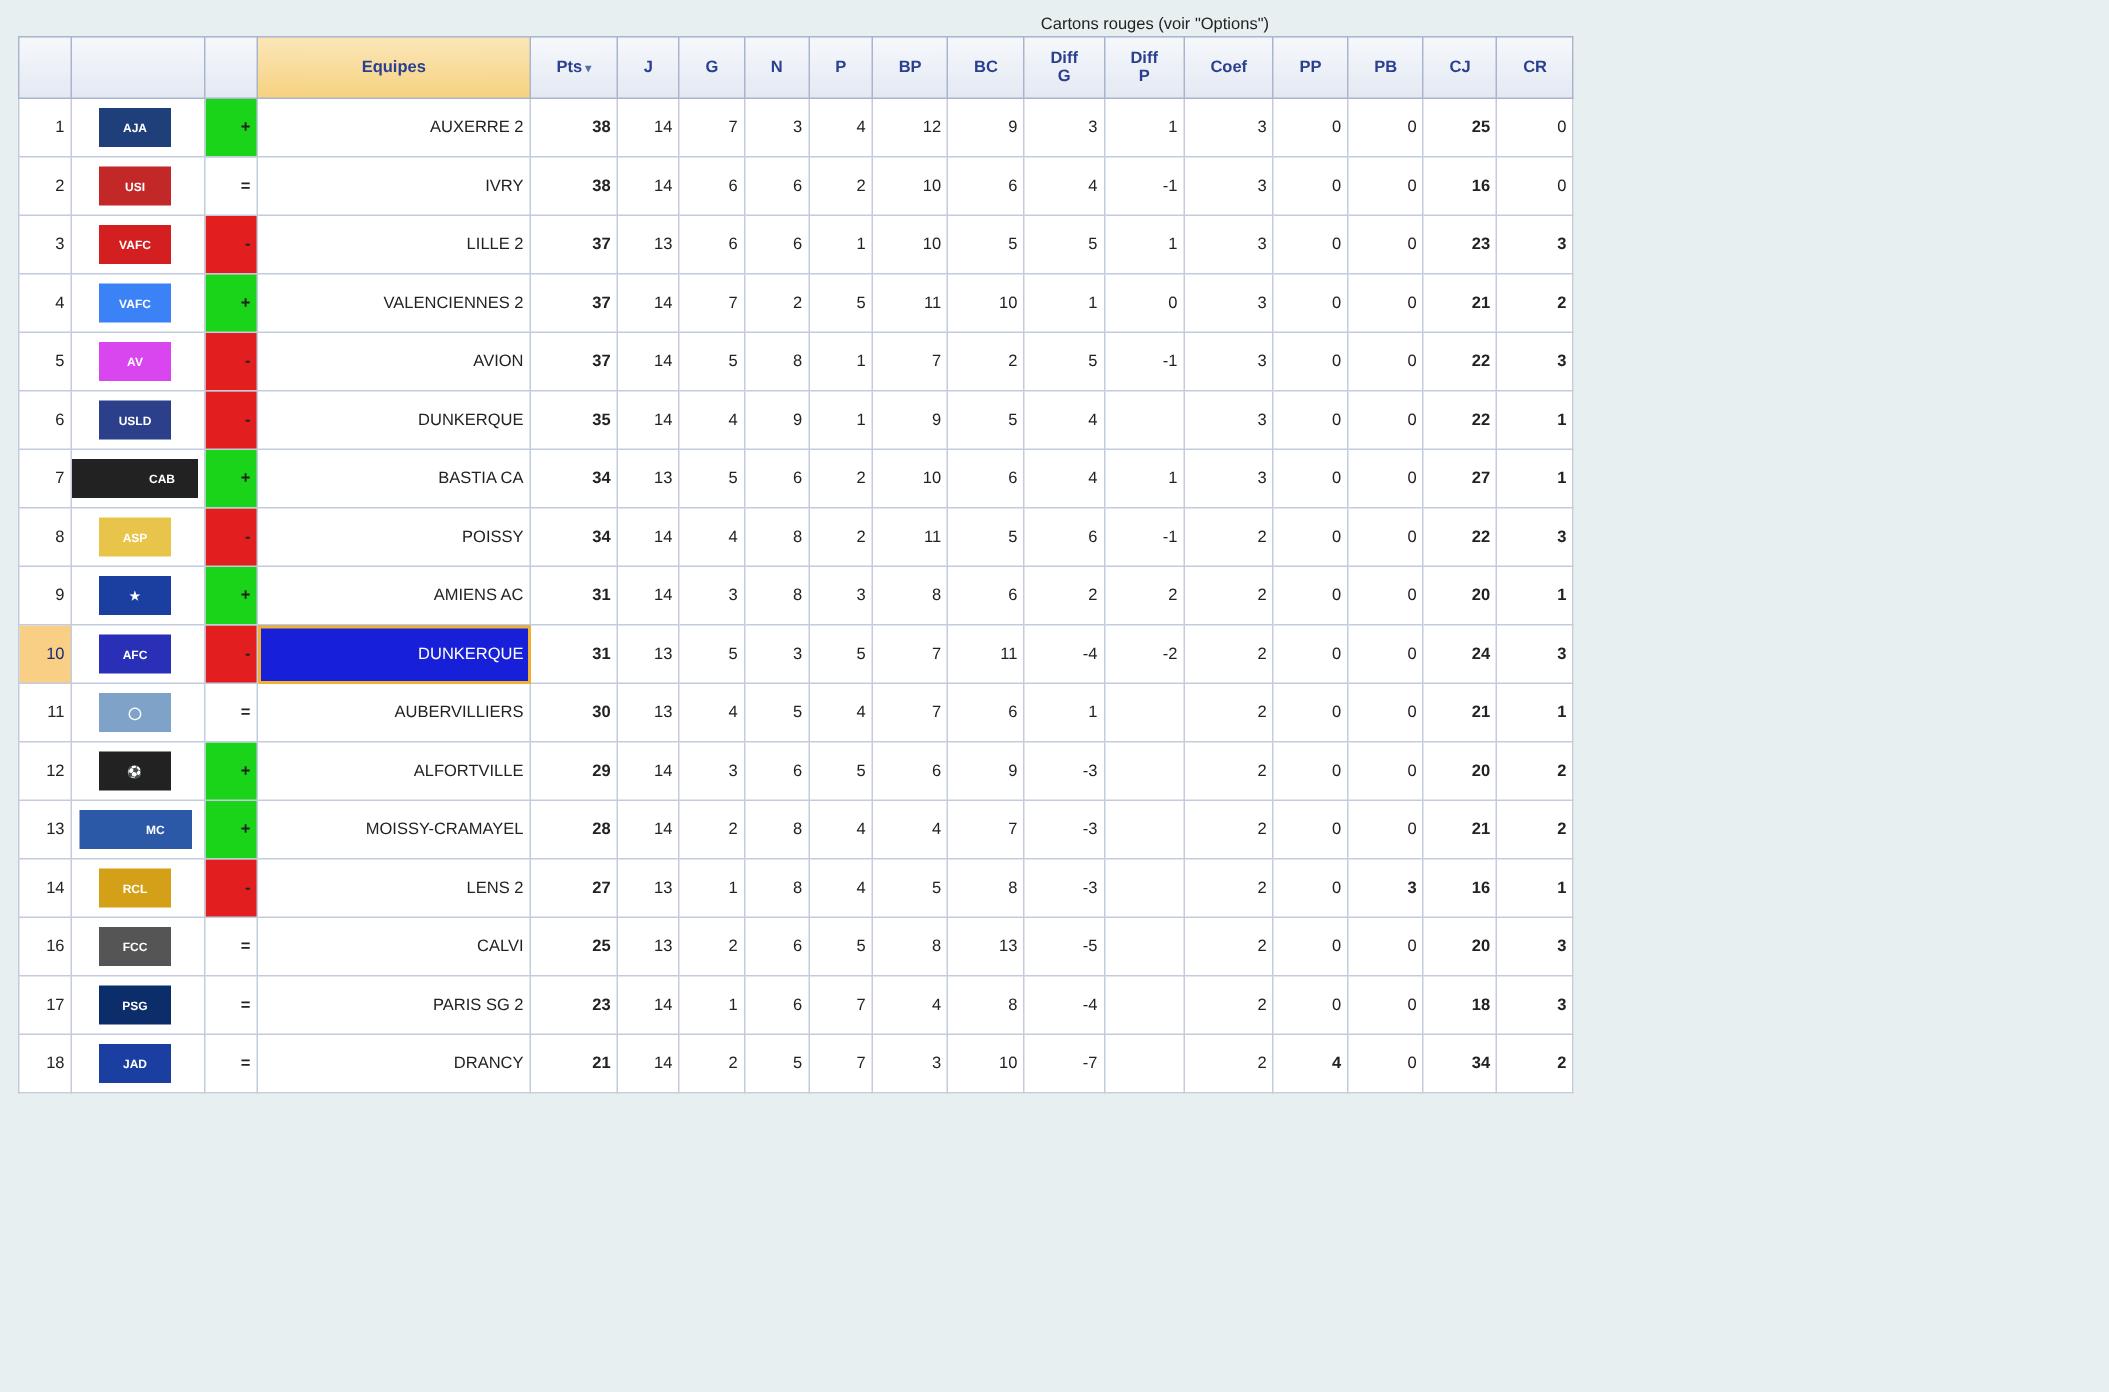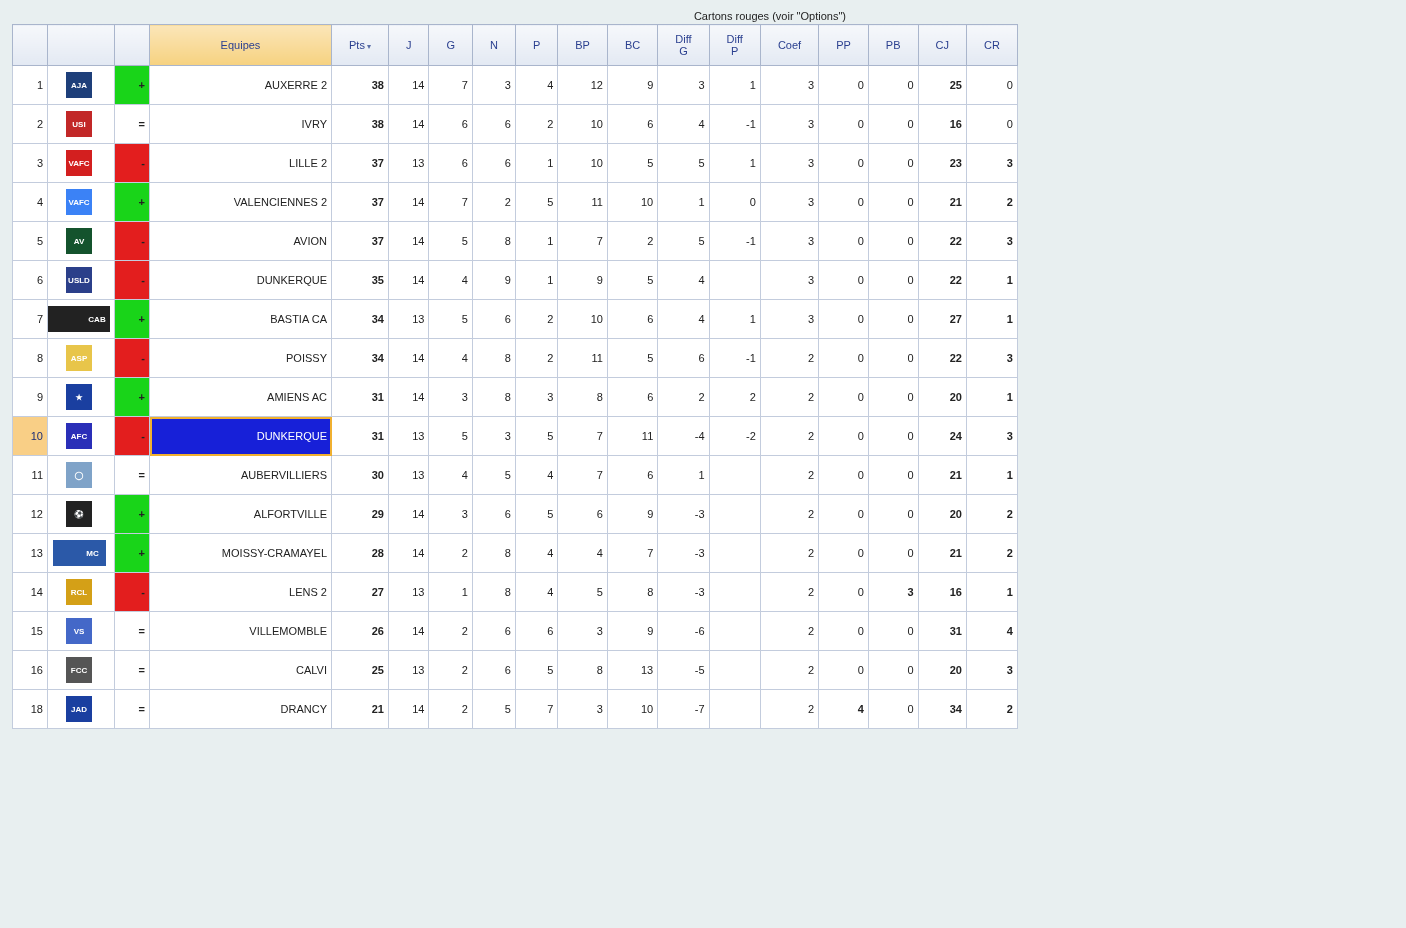--- a/index.html
+++ b/index.html
@@ -22,21 +22,21 @@
   table.standings {
     border-collapse: collapse;
     background: #fff;
     border: 1px solid #8899b7;
     table-layout: fixed;
   }
   table.standings th {
     background: linear-gradient(#f6f8fb, #e3e9f3);
     border: 1px solid #a9b5cc;
     color: #2a3f8f;
-    font-weight: normal;
+    font-weight: bold;
     font-size: 11px;
     padding: 8px 17px;
     height: 22px;
     margin-left: 48px;
   }
   th.col-equipes {
     background: linear-gradient(#fbe6b8, #f6d280) !important;
     color: #1a2c75;
     font-weight: bold;
   }
@@ -98,21 +98,21 @@
   
   .w-rank   { width: 26px; }
   .w-logo   { width: 30px; }
   .w-trend  { width: 16px; }
   .w-team   { width: 182px; }
   .w-pts    { width: 44px; }
   .w-n      { width: 40px; }
   .w-s      { width: 34px; }
 
   .logo-box {
-    width: 26px; height: 26px;
+    width: 48px; height: 26px;
     margin: 0 auto;
     display: grid; place-items: center;
     font-size: 8px; font-weight: bold;
     color: #fff;
   }
   .sort-ind { font-size:8px; color:#5a6ea8; margin-left:2px;}
 </style>
 </head>
 <body>
 
@@ -247,21 +247,21 @@
           <td class="num-dark">0</td>
           <td class="num-dark">3</td>
           <td class="num-grey">0</td>
           <td class="num-grey">0</td>
           <td class="num-blue">21</td>
           <td class="num-blue">2</td>
         </tr>
         <tr>
           <td class="rank">5</td>
           <td class="logo">
-            <div class="logo-box" style="background: #14532d;">AV</div>
+            <div class="logo-box" style="background: #d946ef;">AV</div>
           </td>
           <td class="trend trend-down">-</td>
           <td class="team">AVION</td>
           <td class="pts">37</td>
           <td class="num-dark">14</td>
           <td class="num-dark">5</td>
           <td class="num-dark">8</td>
           <td class="num-dark">1</td>
           <td class="num-dark">7</td>
           <td class="num-dark">2</td>
@@ -465,61 +465,61 @@
           <td class="num-dark">8</td>
           <td class="num-red">-3</td>
           <td class="num-dark"></td>
           <td class="num-dark">2</td>
           <td class="num-grey">0</td>
           <td class="num-blue">3</td>
           <td class="num-blue">16</td>
           <td class="num-blue">1</td>
         </tr>
         <tr>
-          <td class="rank">15</td>
-          <td class="logo">
-            <div class="logo-box" style="background: rgb(68, 104, 200);">VS</div>
-          </td>
-          <td class="trend trend-eq">=</td>
-          <td class="team">VILLEMOMBLE</td>
-          <td class="pts">26</td>
-          <td class="num-dark">14</td>
-          <td class="num-dark">2</td>
-          <td class="num-dark">6</td>
-          <td class="num-dark">6</td>
-          <td class="num-dark">3</td>
-          <td class="num-dark">9</td>
-          <td class="num-red">-6</td>
-          <td class="num-dark"></td>
-          <td class="num-dark">2</td>
-          <td class="num-grey">0</td>
-          <td class="num-grey">0</td>
-          <td class="num-blue">31</td>
-          <td class="num-blue">4</td>
-        </tr>
-        <tr>
           <td class="rank">16</td>
           <td class="logo">
             <div class="logo-box" style="background: rgb(85, 85, 85);">FCC</div>
           </td>
           <td class="trend trend-eq">=</td>
           <td class="team">CALVI</td>
           <td class="pts">25</td>
           <td class="num-dark">13</td>
           <td class="num-dark">2</td>
           <td class="num-dark">6</td>
           <td class="num-dark">5</td>
           <td class="num-dark">8</td>
           <td class="num-dark">13</td>
           <td class="num-red">-5</td>
           <td class="num-dark"></td>
           <td class="num-dark">2</td>
           <td class="num-grey">0</td>
           <td class="num-grey">0</td>
           <td class="num-blue">20</td>
+          <td class="num-blue">3</td>
+        </tr>
+        <tr>
+          <td class="rank">17</td>
+          <td class="logo">
+            <div class="logo-box" style="background: rgb(11, 46, 106);">PSG</div>
+          </td>
+          <td class="trend trend-eq">=</td>
+          <td class="team">PARIS SG 2</td>
+          <td class="pts">23</td>
+          <td class="num-dark">14</td>
+          <td class="num-dark">1</td>
+          <td class="num-dark">6</td>
+          <td class="num-dark">7</td>
+          <td class="num-dark">4</td>
+          <td class="num-dark">8</td>
+          <td class="num-red">-4</td>
+          <td class="num-dark"></td>
+          <td class="num-dark">2</td>
+          <td class="num-grey">0</td>
+          <td class="num-grey">0</td>
+          <td class="num-blue">18</td>
           <td class="num-blue">3</td>
         </tr>
         <tr>
           <td class="rank">18</td>
           <td class="logo">
             <div class="logo-box" style="background: rgb(26, 63, 160);">JAD</div>
           </td>
           <td class="trend trend-eq">=</td>
           <td class="team">DRANCY</td>
           <td class="pts">21</td>

